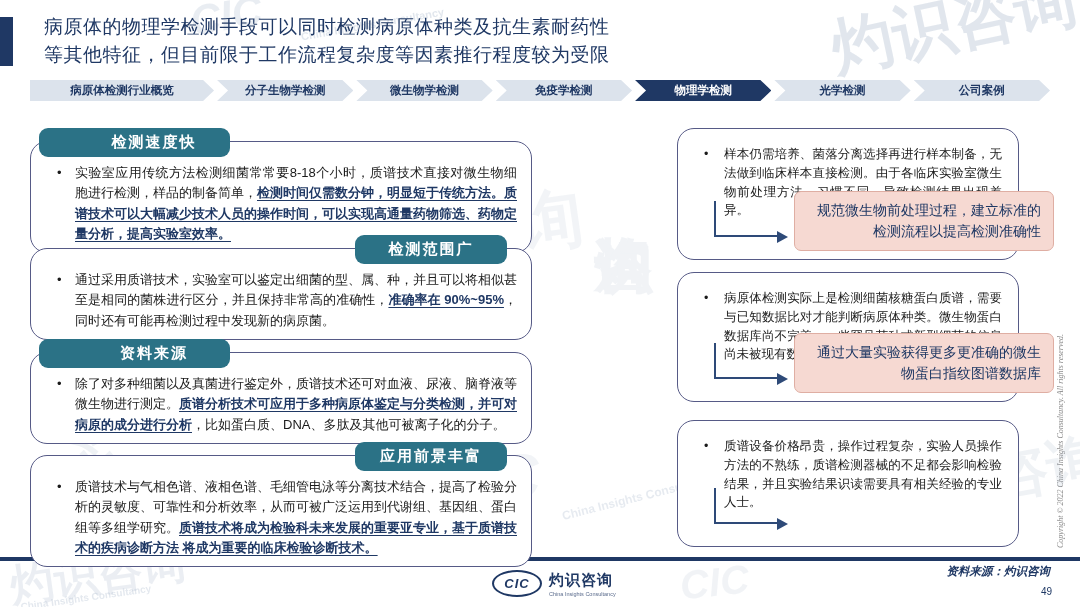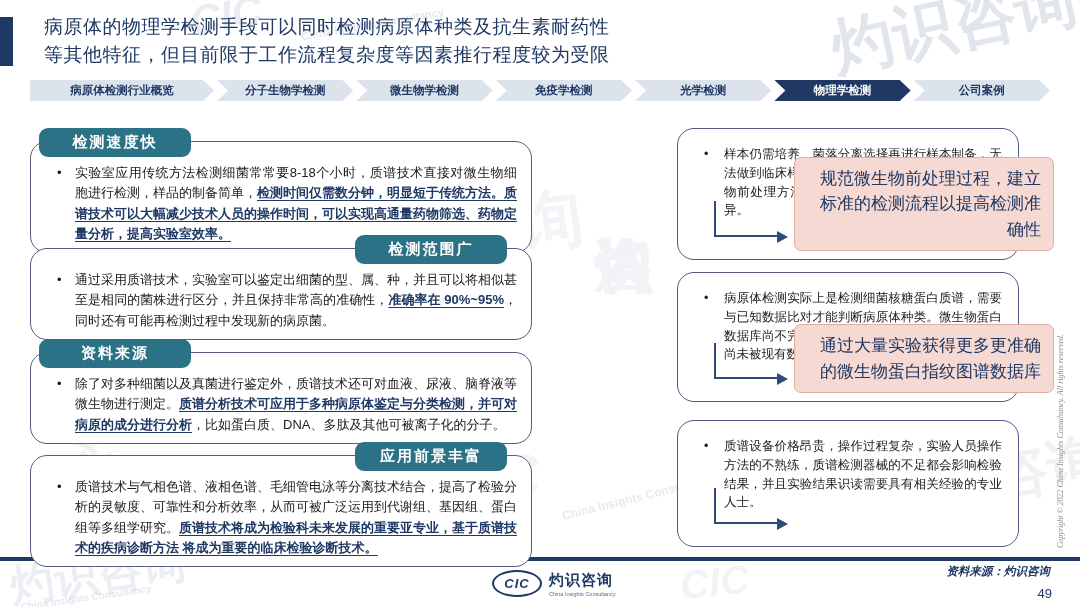--- a/index.html
+++ b/index.html
@@ -19,52 +19,52 @@
            white-space:nowrap;}
   .nav-tab.first{clip-path:polygon(0 0, calc(100% - 11px) 0, 100% 50%, calc(100% - 11px) 100%, 0 100%);flex:1.35;text-align:right;}
   .nav-tab.active{background:var(--navy);color:#fff;}
 
   
   .adv-box{position:absolute;left:30px;width:500px;background:#fff;
            border:1.5px solid var(--boxBorder);border-radius:17px;z-index:4;}
   .adv-header{position:absolute;top:-14px;width:152px;height:29px;background:var(--teal);
               color:#fff;font-size:15px;font-weight:bold;letter-spacing:2px;
               display:flex;align-items:center;justify-content:center;border-radius:9px;z-index:6;}
-  .adv-header.left{left:8px;}
+  .adv-header.left{left:8px;padding-left:39px;}
   .adv-header.right{right:24px;}
   .adv-body{position:relative;margin:21px 14px 8px 44px;font-size:13px;line-height:1.56;
             color:#1a1a1a;text-align:justify;}
   .adv-body .dot{position:absolute;left:-18px;top:0;color:#1a1a1a;}
   .seg-u{color:var(--navy);font-weight:bold;text-decoration:underline;text-underline-offset:3px;}
 
   
   .chal-box{position:absolute;left:677px;width:340px;background:#fff;
             border:1.5px solid var(--boxBorder);border-radius:17px;z-index:4;}
   .chal-body{position:relative;margin:16px 16px 0 46px;font-size:12.5px;line-height:1.5;
              color:#1a1a1a;text-align:justify;}
   .chal-body .dot{position:absolute;left:-20px;top:0;}
   .larrow{position:absolute;left:36px;bottom:22px;width:68px;height:34px;
           border-left:2px solid #2e4a78;border-bottom:2px solid #2e4a78;}
   .larrow .head{position:absolute;right:-10px;bottom:-7.5px;width:0;height:0;
           border:6px solid transparent;border-left:11px solid #2e4a78;}
   .solution{position:absolute;right:-36px;bottom:8px;width:234px;background:var(--pinkBg);
             border:1px solid var(--pinkBorder);border-radius:7px;padding:8px 12px;
-            font-size:17px;line-height:1.5;color:var(--navy);text-align:right;z-index:6;}
+            font-size:14px;line-height:1.5;color:var(--navy);text-align:right;z-index:6;}
 
   
   .footer-line{position:absolute;left:0;top:557px;width:1080px;height:4px;background:var(--navy);}
   .logo{position:absolute;left:492px;top:570px;display:flex;align-items:center;gap:7px;}
   .logo-oval{width:46px;height:23px;border:2px solid var(--navy);border-radius:50%;
              display:flex;align-items:center;justify-content:center;
              color:var(--navy);font-size:13px;font-style:italic;font-weight:bold;letter-spacing:1px;}
   .logo-name{font-size:15px;font-weight:bold;color:var(--navy);letter-spacing:1px;}
   .logo-sub{font-size:5.5px;color:#5a6b8c;margin-top:1px;}
   .source{position:absolute;right:30px;top:564px;font-size:11.5px;font-weight:bold;
           font-style:italic;color:var(--navy);}
-  .page-num{position:absolute;right:28px;top:586px;font-size:13px;color:var(--navy);}
+  .page-num{position:absolute;right:28px;top:586px;font-size:10px;color:var(--navy);}
 
   
   .copyright{position:absolute;left:1056px;top:548px;width:440px;font-size:8px;color:#8b8b8b;
              font-style:italic;transform:rotate(-90deg);transform-origin:0 0;
              font-family:"Liberation Serif", serif;white-space:nowrap;}
 
   
   .wm{position:absolute;color:#9fb0c6;font-weight:bold;white-space:nowrap;pointer-events:none;z-index:1;}
 </style>
 </head>
@@ -93,22 +93,22 @@
   <div class="title">
     <div>病原体的物理学检测手段可以同时检测病原体种类及抗生素耐药性</div>
     <div>等其他特征，但目前限于工作流程复杂度等因素推行程度较为受限</div>
   </div>
 
   <div class="nav" id="nav">
       <div class="nav-tab first">病原体检测行业概览</div>
       <div class="nav-tab">分子生物学检测</div>
       <div class="nav-tab">微生物学检测</div>
       <div class="nav-tab">免疫学检测</div>
+      <div class="nav-tab active">物理学检测</div>
       <div class="nav-tab">光学检测</div>
-      <div class="nav-tab active">物理学检测</div>
       <div class="nav-tab">公司案例</div>
     </div>
 
   <div id="advantages">
       <div class="adv-box" style="top: 141px; min-height: 96px;">
         <div class="adv-header left">检测速度快</div>
         <div class="adv-body"><span class="dot">•</span><span>实验室应用传统方法检测细菌常常要8-18个小时，质谱技术直接对微生物细胞进行检测，样品的制备简单，</span><span class="seg-u">检测时间仅需数分钟，明显短于传统方法。质谱技术可以大幅减少技术人员的操作时间，可以实现高通量药物筛选、药物定量分析，提高实验室效率。</span></div>
       </div>
       <div class="adv-box" style="top: 248px; min-height: 90px;">
         <div class="adv-header right">检测范围广</div>

